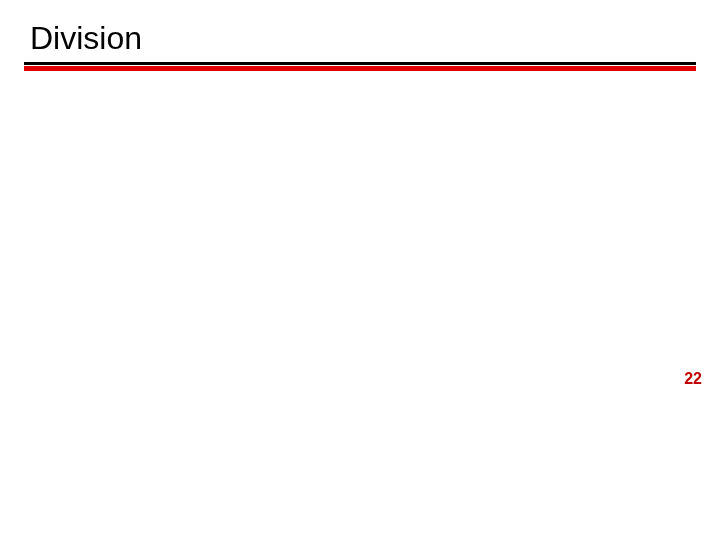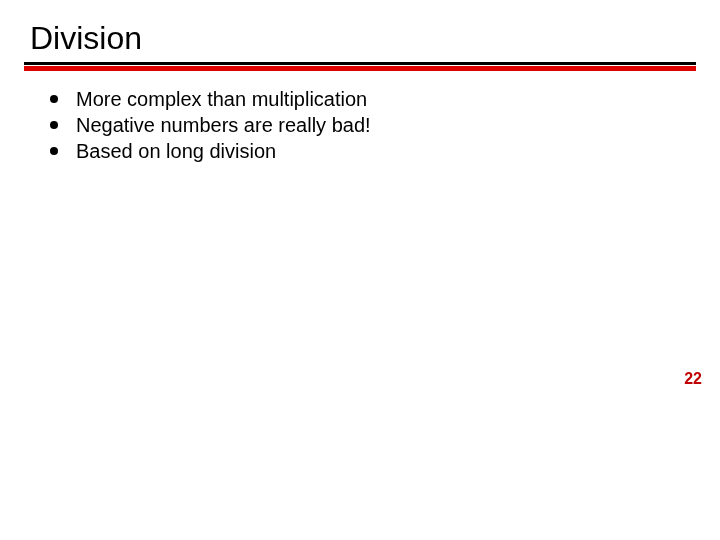--- a/index.html
+++ b/index.html
@@ -78,29 +78,15 @@
   }
 </style>
 </head>
 <body>
 
 <div class="slide">
   <div class="title">Division</div>
   <div class="underline-black"></div>
   <div class="underline-red"></div>
 
-  <div class="bullets">
-    <div class="bullet-row">
-      <span class="bullet-dot"></span>
-      <span class="bullet-text">More complex than multiplication</span>
-    </div>
-    <div class="bullet-row">
-      <span class="bullet-dot"></span>
-      <span class="bullet-text">Negative numbers are really bad!</span>
-    </div>
-    <div class="bullet-row">
-      <span class="bullet-dot"></span>
-      <span class="bullet-text">Based on long division</span>
-    </div>
-  </div>
 
   <div class="page-number">22</div>
 </div>
 
 </body></html>

